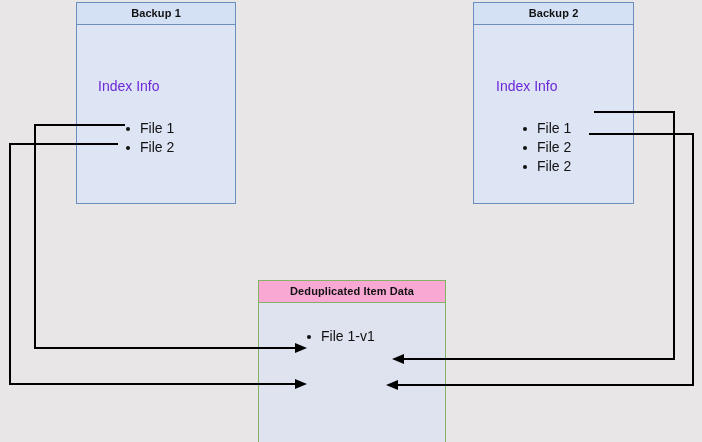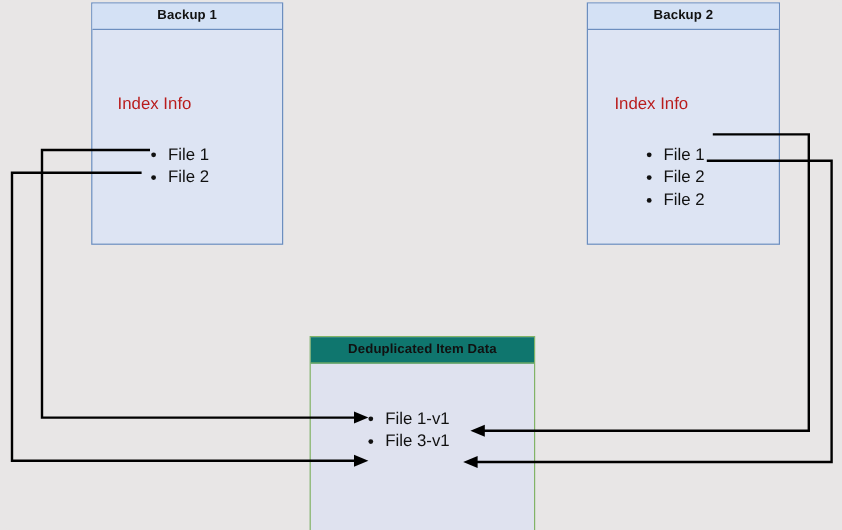--- a/index.html
+++ b/index.html
@@ -44,32 +44,32 @@
     font-size: 11px;
     font-weight: bold;
     color: #111111;
     letter-spacing: 0.1px;
   }
   .node.blue > .node-header {
     background: #d4e1f5;
     border-bottom: 1.5px solid #6c8ebf;
   }
   .node.green > .node-header {
-    background: #0f766e;
+    background: #f9a8d4;
     border-bottom: 1.5px solid #82b366;
   }
   .node-body {
     position: relative;
     height: calc(100% - 22px);
   }
 
   .section-label {
     position: absolute;
     font-size: 14px;
-    color: #b91c1c;
+    color: #6d28d9;
     white-space: nowrap;
   }
 
   
   .bullet-list {
     position: absolute;
     margin: 0;
     padding: 0;
     list-style: none;
   }
@@ -122,38 +122,37 @@
     <div class="node-header">Backup 1</div>
     <div class="node-body">
       <div class="section-label" style="left:21px; top:53px;">Index Info</div>
       <ul class="bullet-list" style="left:48px; top:94px;">
         <li class="bullet-item">File 1</li>
         <li class="bullet-item">File 2</li>
       </ul>
     </div>
   </div>
 
-  <div class="node blue" style="left:473px; top:2px; width:161px; height:202px;margin-left:16px;">
+  <div class="node blue" style="left:473px; top:2px; width:161px; height:202px;">
     <div class="node-header">Backup 2</div>
     <div class="node-body">
       <div class="section-label" style="left:22px; top:53px;">Index Info</div>
       <ul class="bullet-list" style="left:48px; top:94px;">
         <li class="bullet-item">File 1</li>
         <li class="bullet-item">File 2</li>
         <li class="bullet-item">File 2</li>
       </ul>
     </div>
   </div>
 
   <div class="node green" style="left:258px; top:280px; width:188px; height:164px;">
     <div class="node-header">Deduplicated Item Data</div>
     <div class="node-body">
-      <ul class="bullet-list" style="left:47px; top:36px;">
+      <ul class="bullet-list" style="left:47px; top:24px;">
         <li class="bullet-item">File 1-v1</li>
-        <li class="bullet-item">File 3-v1</li>
       </ul>
     </div>
   </div>
 
   <svg id="connectors" viewBox="0 0 702 442">
 
     <g>
       <path d="M125,125 L35,125 L35,348 L297,348"></path>
       <polygon points="307,348 295,343 295,353"></polygon>
     </g>

